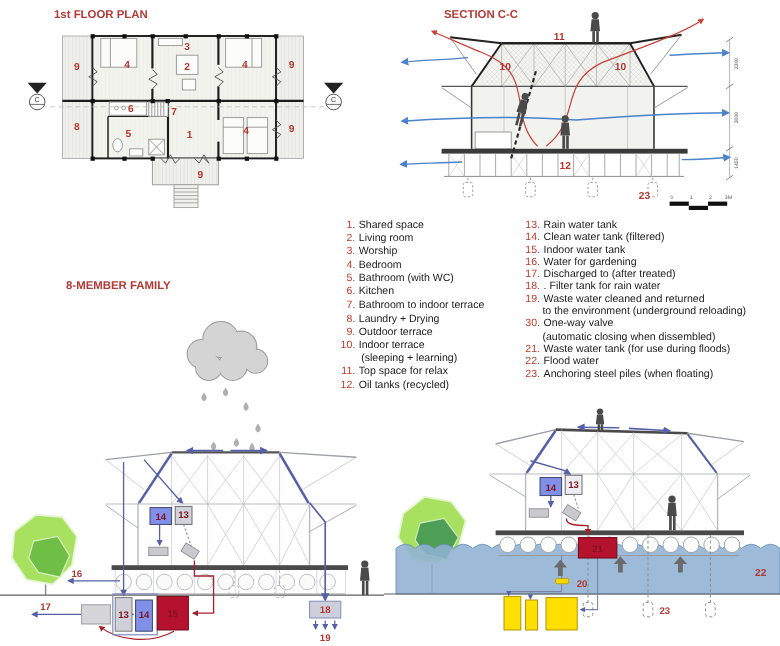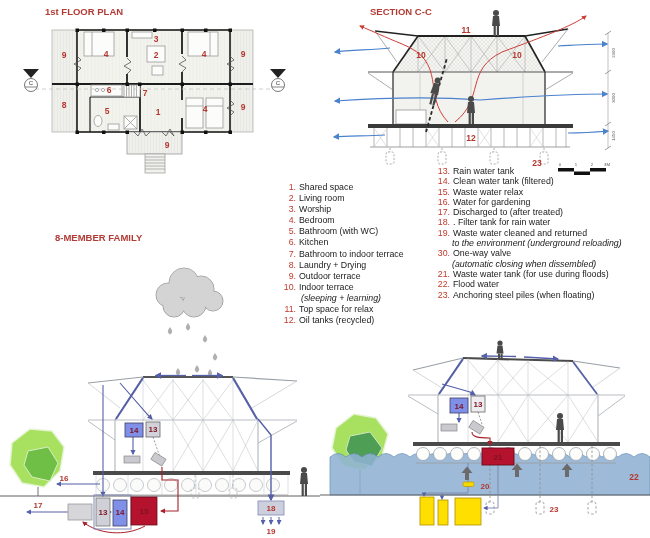--- a/index.html
+++ b/index.html
@@ -7,25 +7,25 @@
     width:650px;height:538px;background:#ffffff;position:relative;overflow:hidden;
     font-family:"Liberation Sans", sans-serif;
   }
   svg{position:absolute;display:block;}
   #svg-plan{left:0;top:0;}
   #svg-section{left:330px;top:0;}
   #svg-family{left:0;top:225px;}
   #svg-flood{left:320px;top:340px;}
   .legend{position:absolute;color:#1a1a1a;font-size:8.8px;}
   #legend-left{left:279px;top:182px;width:150px;line-height:11.1px;}
-  #legend-right{left:430px;top:166px;width:218px;line-height:10.3px;}
+  #legend-right{left:430px;top:182px;width:218px;line-height:10.3px;}
   .row{display:flex;white-space:nowrap;}
   .num{color:#c0392b;min-width:17px;text-align:right;margin-right:3px;flex:0 0 auto;}
   #legend-right .num{min-width:20px;}
-  .cont{padding-left:22px;font-style:italic;}
+  .cont{padding-left:22px;}
   text{font-family:"Liberation Sans", sans-serif;}
   .rlab{fill:#b5362e;font-weight:bold;font-size:8.5px;}
   .rlab-s{fill:#b5362e;font-weight:bold;font-size:8px;}
   .tanklab{fill:#7e1420;font-weight:bold;font-size:8px;}
   .ttl{fill:#b23b35;font-weight:bold;font-size:9.5px;}
   .dimtxt{fill:#555;font-size:4.3px;}
 </style>
 </head>
 <body>
 
@@ -705,21 +705,21 @@
   <div class="row">
       <span class="num">13.</span>
       <span>Rain water tank</span>
     </div>
   <div class="row">
       <span class="num">14.</span>
       <span>Clean water tank (filtered)</span>
     </div>
   <div class="row">
       <span class="num">15.</span>
-      <span>Waste water relax</span>
+      <span>Indoor water tank</span>
     </div>
   <div class="row">
       <span class="num">16.</span>
       <span>Water for gardening</span>
     </div>
   <div class="row">
       <span class="num">17.</span>
       <span>Discharged to (after treated)</span>
     </div>
   <div class="row">

